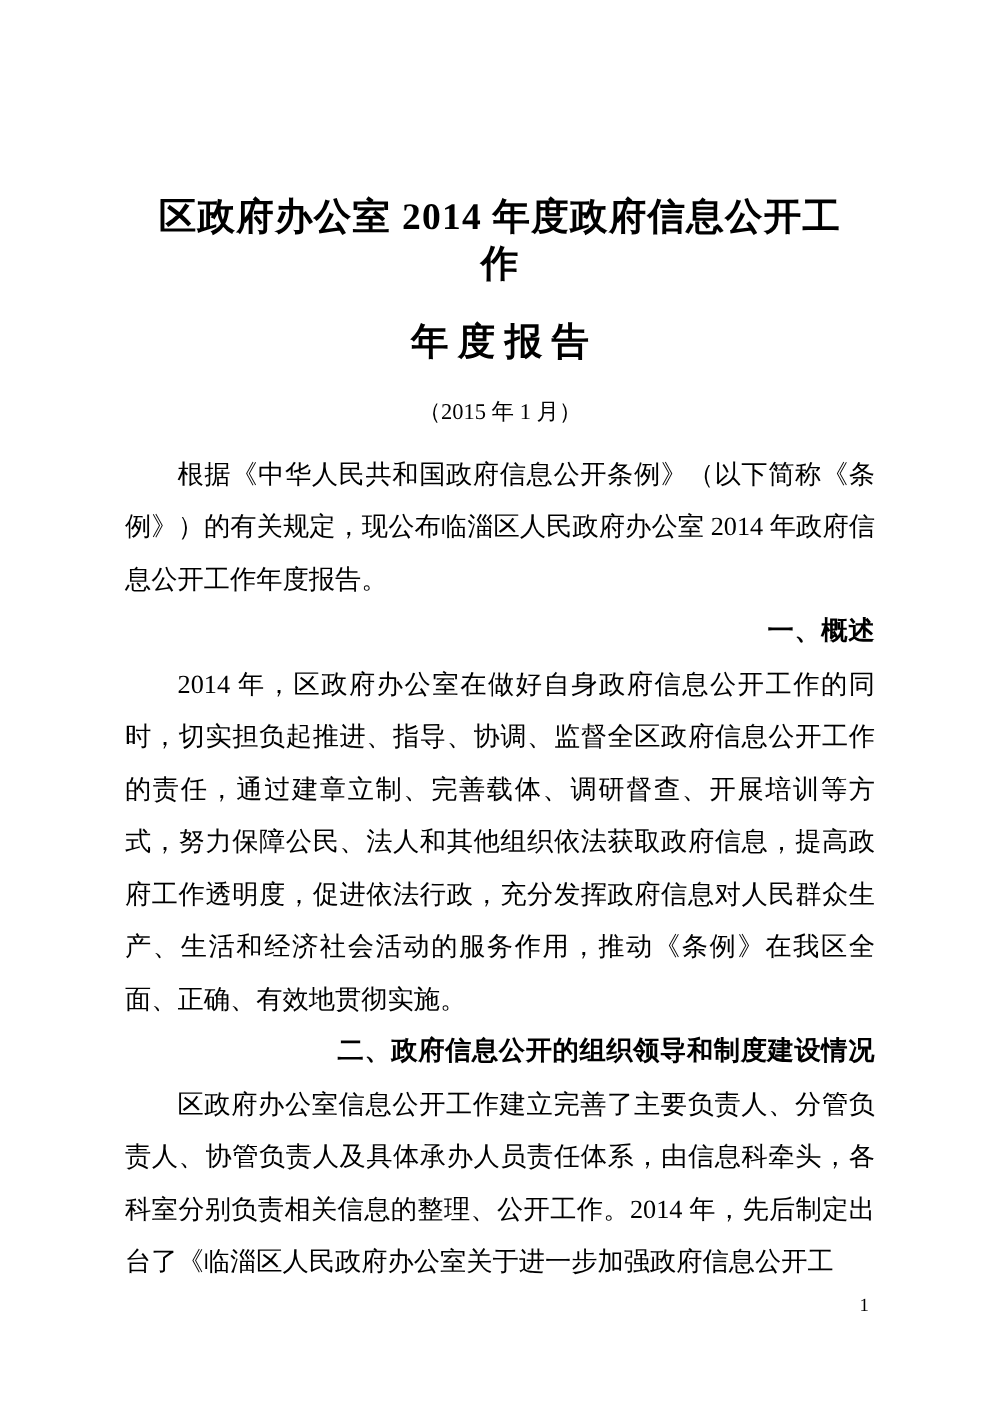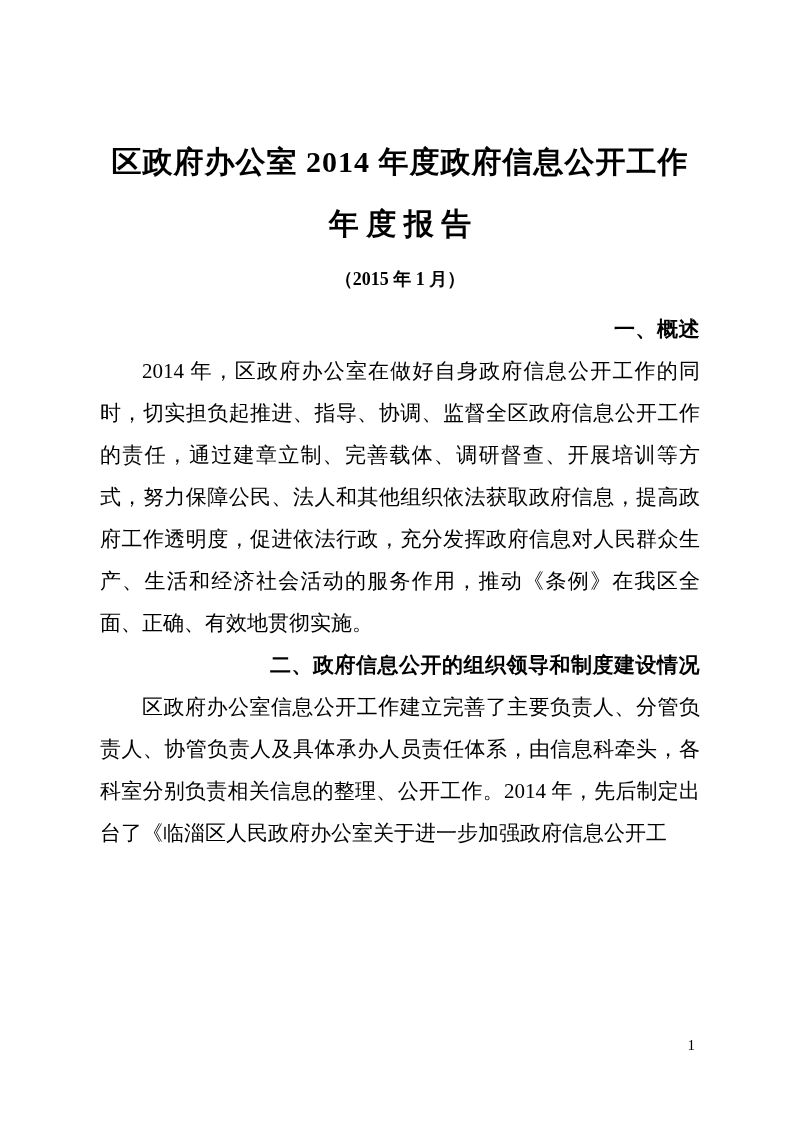--- a/index.html
+++ b/index.html
@@ -12,39 +12,39 @@
     width: 793px;
     height: 1122px;
     background: #ffffff;
     box-sizing: border-box;
     padding: 143px 93px 0 100px;
     font-family: "Liberation Serif", "DejaVu Serif", serif;
     color: #000000;
     overflow: hidden;
   }
   .doc-title {
-    margin: 0;
+    margin: 12px;
     text-align: center;
     font-size: 30px;
     font-weight: bold;
     line-height: 38px;
     letter-spacing: 1px;
     font-family: "Liberation Serif", "DejaVu Serif", serif;
   }
   .doc-title.line2 {
     margin-top: 24px;
     letter-spacing: 0;
     text-align: center;
   }
   .doc-date {
     margin-top: 24px;
     text-align: center;
     font-size: 18px;
     line-height: 24px;
-    font-weight: bold;
+    font-weight: normal;
   }
   .doc-body {
     margin-top: 17px;
   }
   .para {
     margin: 0;
     font-size: 21px;
     line-height: 42px;
     text-align: justify;
     text-indent: 2em;
@@ -67,20 +67,21 @@
 </style>
 </head>
 <body>
 
 <div class="page">
   <h1 class="doc-title line1">区政府办公室 2014 年度政府信息公开工作</h1>
   <h1 class="doc-title line2">年 度 报 告</h1>
   <div class="doc-date">（2015 年 1 月）</div>
 
   <div class="doc-body" id="doc-body">
+      <p class="para">根据《中华人民共和国政府信息公开条例》（以下简称《条例》）的有关规定，现公布临淄区人民政府办公室 2014 年政府信息公开工作年度报告。</p>
       <p class="para heading">一、概述</p>
       <p class="para">2014 年，区政府办公室在做好自身政府信息公开工作的同时，切实担负起推进、指导、协调、监督全区政府信息公开工作的责任，通过建章立制、完善载体、调研督查、开展培训等方式，努力保障公民、法人和其他组织依法获取政府信息，提高政府工作透明度，促进依法行政，充分发挥政府信息对人民群众生产、生活和经济社会活动的服务作用，推动《条例》在我区全面、正确、有效地贯彻实施。</p>
       <p class="para heading">二、政府信息公开的组织领导和制度建设情况</p>
       <p class="para">区政府办公室信息公开工作建立完善了主要负责人、分管负责人、协管负责人及具体承办人员责任体系，由信息科牵头，各科室分别负责相关信息的整理、公开工作。2014 年，先后制定出台了《临淄区人民政府办公室关于进一步加强政府信息公开工</p>
     </div>
 
   <div class="page-number">1</div>
 </div>
 
 </body></html>

